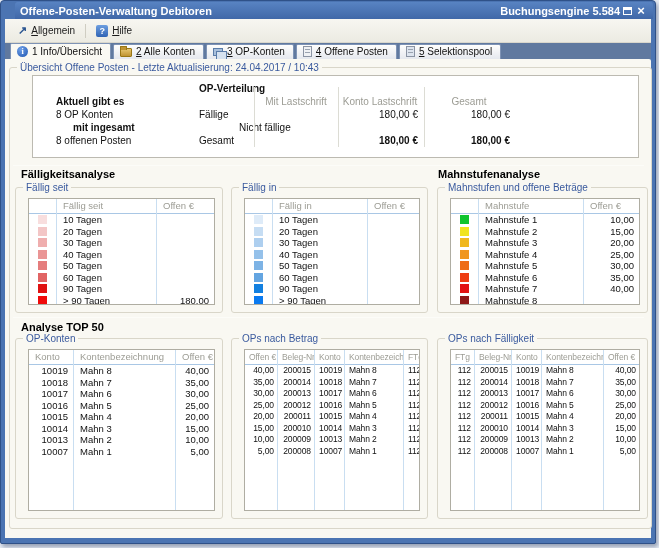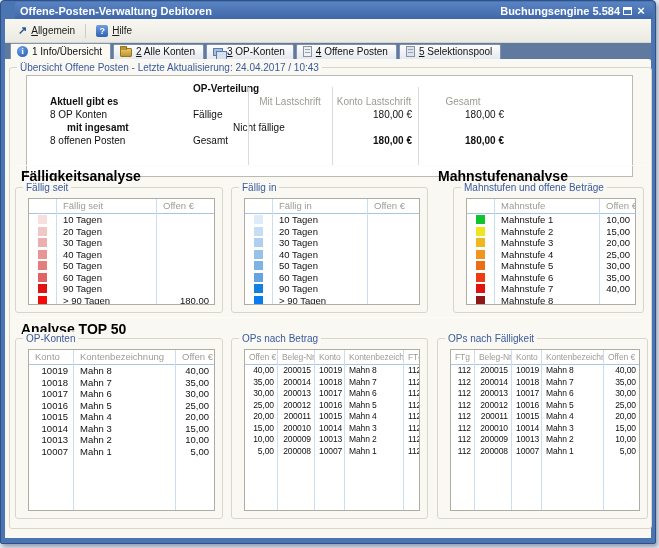--- a/index.html
+++ b/index.html
@@ -60,21 +60,21 @@
 
   .panel { position:absolute; background:#FFFFFF; border:1px solid #BCBAB1; }
   .scell { position:absolute; font-size:10px; line-height:12px; white-space:nowrap; color:#111; }
   .b { font-weight:bold; }
   .ar { text-align:right; }
   .ctr { text-align:center; }
   .hdr { color:#9C9C94; }
   .vsep { position:absolute; top:11px; bottom:10px; width:1px; background:#DCDCD4; }
 
   .hsep { position:absolute; height:1px; background:#DFDCD2; border-bottom:1px solid #FCFCF8; }
-  .heading { position:absolute; font-size:14px; font-weight:bold; color:#000; white-space:nowrap; }
+  .heading { position:absolute; font-size:11px; font-weight:bold; color:#000; white-space:nowrap; }
 
   
   .datatable { position:absolute; left:12px; right:7px; top:10px; bottom:7px; background:#fff;
                border:1px solid #AFADA2; display:flex; align-items:stretch; overflow:hidden; }
   .tcol { border-right:1px solid #C9DEF1; display:flex; flex-direction:column; overflow:hidden; flex:none; }
   .tcol.last { border-right:none; flex:1 1 auto; }
   .thead { flex:0 0 15px; line-height:14px; font-size:9.5px; color:#9C9C94; border-bottom:1px solid #A9C7E5;
            padding:0 4px 0 6px; white-space:nowrap; overflow:hidden; }
   .tcell { flex:0 0 11.5px; line-height:11.5px; font-size:9.5px; color:#111; padding:0 5px 0 6px;
            white-space:nowrap; overflow:hidden; }
@@ -134,21 +134,21 @@
           <span><span class="mnem">5</span><span> Selektionspool</span></span>
         </div>
       </div>
 
     <div class="content">
 
       <div class="groupbox" style="left:4px; top:8px; width:643px; height:462px;">
         <span class="gb-caption">Übersicht Offene Posten - Letzte Aktualisierung: 24.04.2017 / 10:43</span>
       </div>
 
-      <div class="panel" style="left:21px; top:16px; width:607px; height:102px;">
+      <div class="panel" style="left:27px; top:16px; width:607px; height:83px;">
           <span class="scell b" style="left: 166px; width: 120px; top: 7px;">OP-Verteilung</span>
           <span class="scell b" style="left: 23px; width: 140px; top: 20px;">Aktuell gibt es</span>
           <span class="scell " style="left: 23px; width: 140px; top: 33px;">8 OP Konten</span>
           <span class="scell b" style="left: 23px; width: 140px; top: 46px; margin-left: 17px;">mit ingesamt</span>
           <span class="scell " style="left: 23px; width: 140px; top: 59px;">8 offenen Posten</span>
           <span class="scell " style="left: 166px; width: 80px; top: 33px;">Fällige</span>
           <span class="scell " style="left: 166px; width: 80px; top: 46px; padding-left: 40px;">Nicht fällige</span>
           <span class="scell " style="left: 166px; width: 80px; top: 59px;">Gesamt</span>
           <span class="scell hdr ctr" style="left: 225px; width: 76px; top: 20px;">Mit Lastschrift</span>
           <span class="scell hdr ctr" style="left: 309px; width: 76px; top: 20px;">Konto Lastschrift</span>
@@ -268,21 +268,21 @@
               <div class="tcell ar"></div>
               <div class="tcell ar"></div>
               <div class="tcell ar"></div>
               <div class="tcell ar"></div>
               <div class="tcell ar"></div>
               <div class="tcell ar"></div>
               <div class="tcell ar"></div>
             </div>
           </div>
         </div>
-      <div class="groupbox" style="left:448px; top:128px; width:191px; height:126px;">
+      <div class="groupbox" style="left:432px; top:128px; width:211px; height:126px;">
         <span class="gb-caption">Mahnstufen und offene Beträge</span>
       <div class="datatable">
             <div class="tcol" style="width: 28px;">
               <div class="thead"></div>
               <div class="tcell tswatch">
                 <span class="sw" style="background: rgb(15, 196, 46);"></span>
               </div>
               <div class="tcell tswatch">
                 <span class="sw" style="background: rgb(240, 228, 30);"></span>
               </div>

